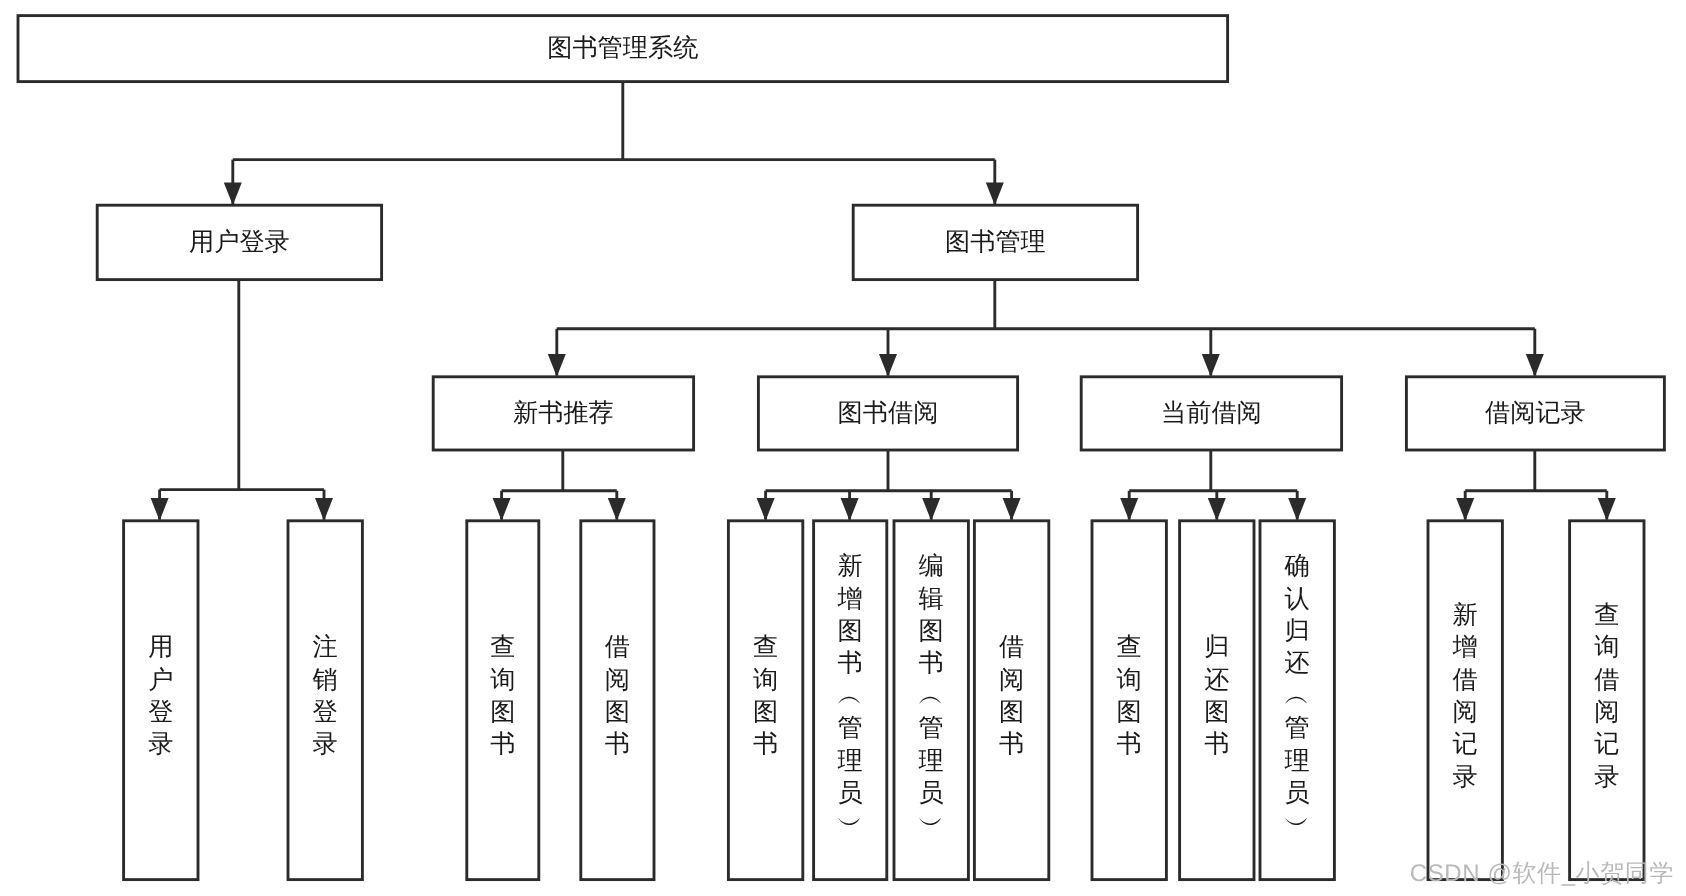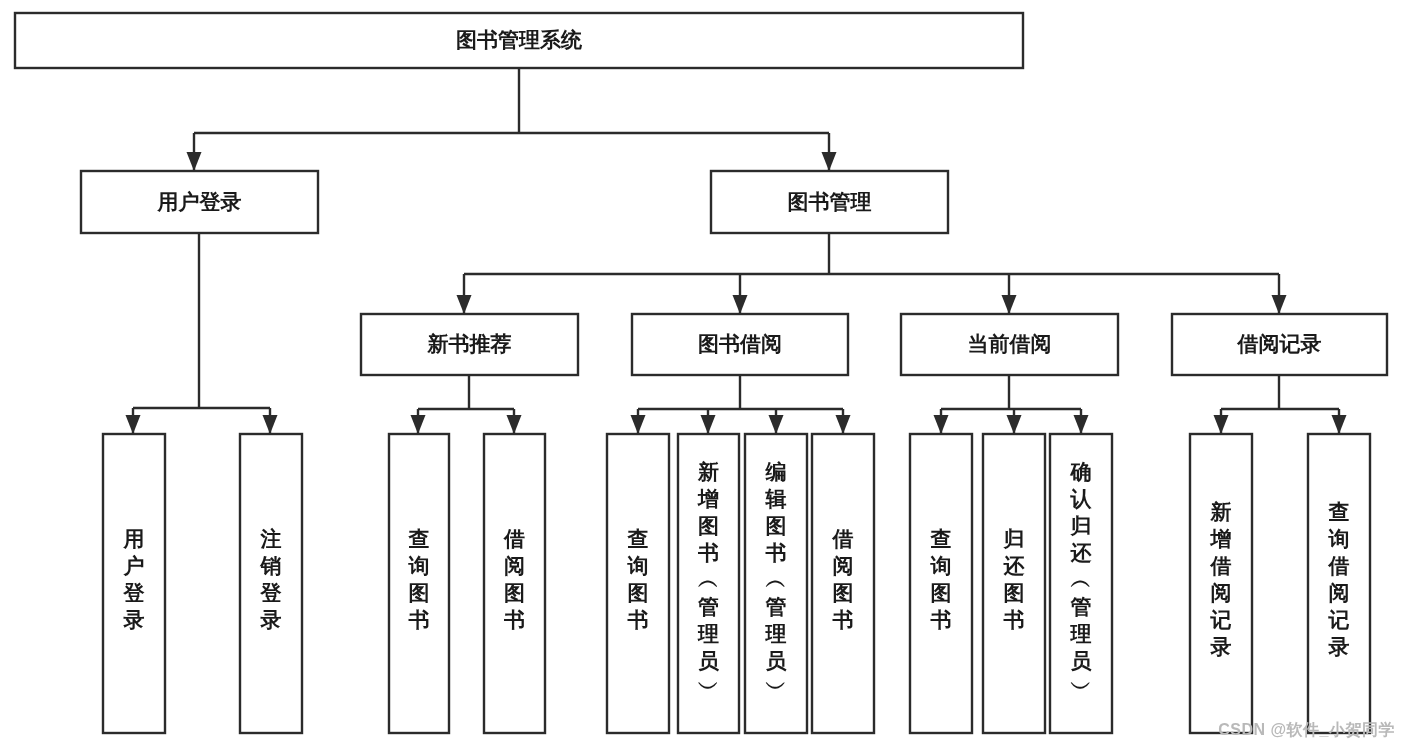--- a/index.html
+++ b/index.html
@@ -11,21 +11,20 @@
     width: 1405px;
     height: 747px;
     font-family: "Liberation Sans", "DejaVu Sans", sans-serif;
     overflow: hidden;
     position: relative;
   }
   #diagram-root {
     position: relative;
     width: 1405px;
     height: 747px;
-    font-weight: bold;
   }
   svg.diagram-canvas {
     position: absolute;
     top: 0;
     left: 0;
     width: 1405px;
     height: 747px;
     display: block;
   }
   .node-box {
@@ -54,21 +53,21 @@
     font-family: "Liberation Sans", "DejaVu Sans", sans-serif;
     font-size: 21px;
     fill: #1a1a1a;
     text-anchor: middle;
   }
   .watermark {
     position: absolute;
     right: 10px;
     bottom: 6px;
     font-family: "Liberation Sans", "DejaVu Sans", sans-serif;
-    font-size: 16px;
+    font-size: 20px;
     color: #b9b9b9;
     white-space: nowrap;
     letter-spacing: 0.5px;
     pointer-events: none;
   }
 </style>
 </head>
 <body>
 
 <div id="diagram-root">

